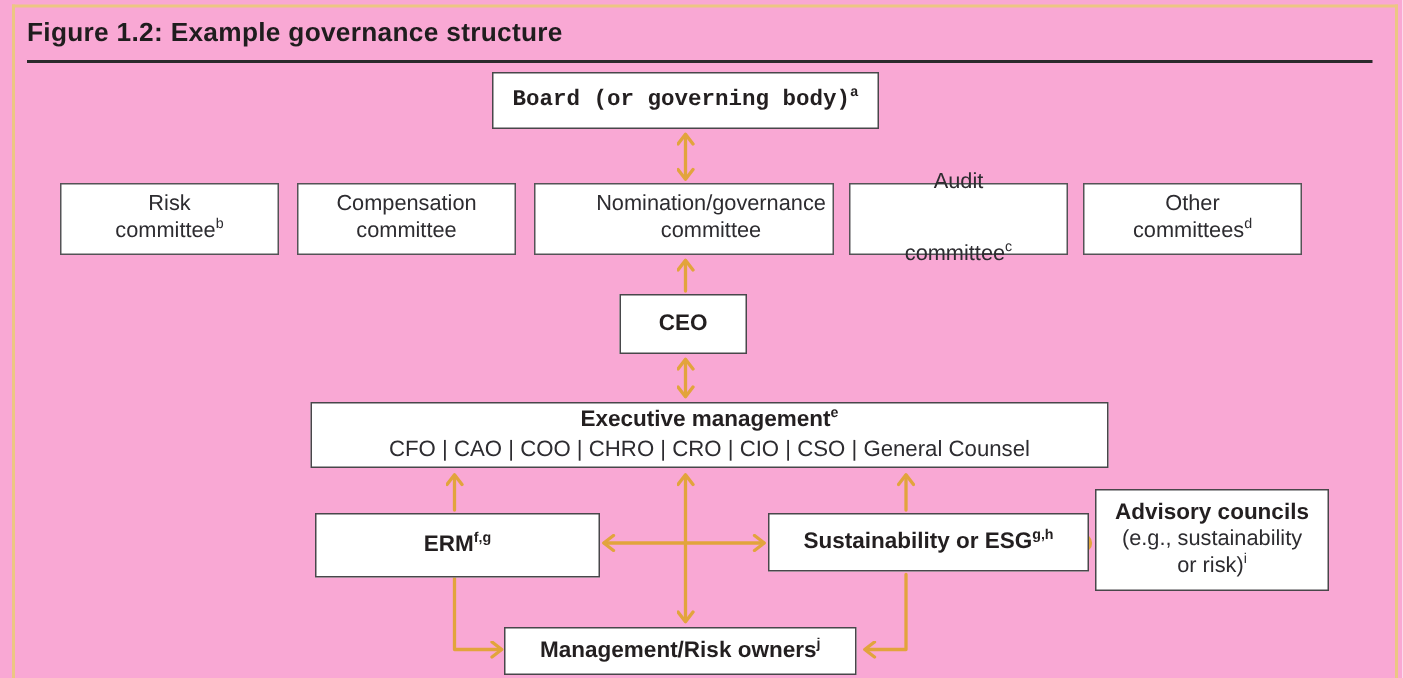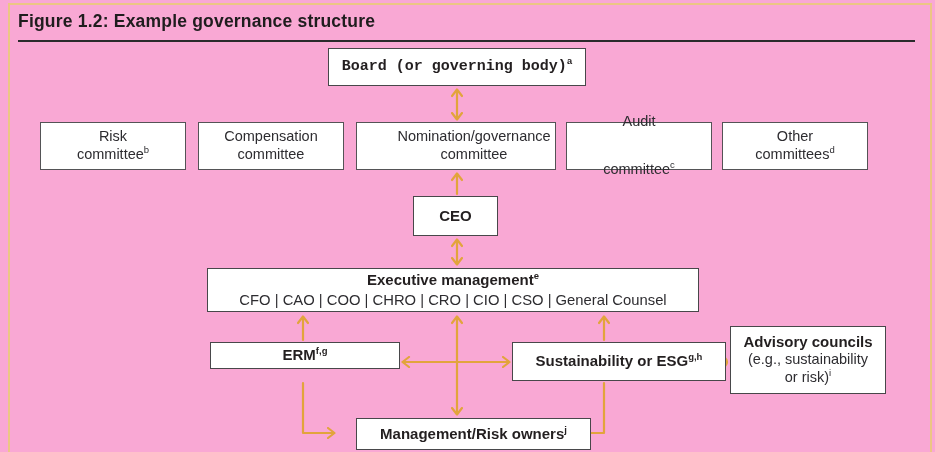--- a/index.html
+++ b/index.html
@@ -94,35 +94,35 @@
 
   <div class="node committee" style="left:722px; top:122px; width:146px; height:48px;">
     <div><span>Other</span></div>
     <div><span>committees</span><sup>d</sup></div>
   </div>
 
   <div class="node" style="left:413px; top:196px; width:85px; height:40px;">
     <div class="bold-line"><span>CEO</span><sup></sup></div>
   </div>
 
-  <div class="node" style="left:207px; top:268px; width:492px; height:44px;">
+  <div class="node" style="left:207px; top:268px; width:532px; height:44px;">
     <div class="bold-line"><span>Executive management</span><sup>e</sup></div>
     <div class="members">CFO | CAO | COO | CHRO | CRO | CIO | CSO | General Counsel</div>
   </div>
 
-  <div class="node" style="left:210px; top:342px; width:190px; height:27px;">
+  <div class="node" style="left:210px; top:342px; width:190px; height:43px;">
     <div class="bold-line"><span>ERM</span><sup>f,g</sup></div>
   </div>
 
   <div class="node" style="left:512px; top:342px; width:214px; height:39px;">
     <div class="bold-line"><span>Sustainability or ESG</span><sup>g,h</sup></div>
   </div>
 
   <div class="node" style="left:730px; top:326px; width:156px; height:68px;">
     <div class="bold-line"><span>Advisory councils</span></div>
     <div class="adv-sub"><span>(e.g., sustainability</span></div>
     <div class="adv-sub"><span>or risk)</span><sup>i</sup></div>
   </div>
 
-  <div class="node" style="left:356px; top:418px; width:235px; height:32px;">
+  <div class="node" style="left:336px; top:418px; width:235px; height:32px;">
     <div class="bold-line"><span>Management/Risk owners</span><sup>j</sup></div>
   </div>
 </div>
 
 </body></html>

